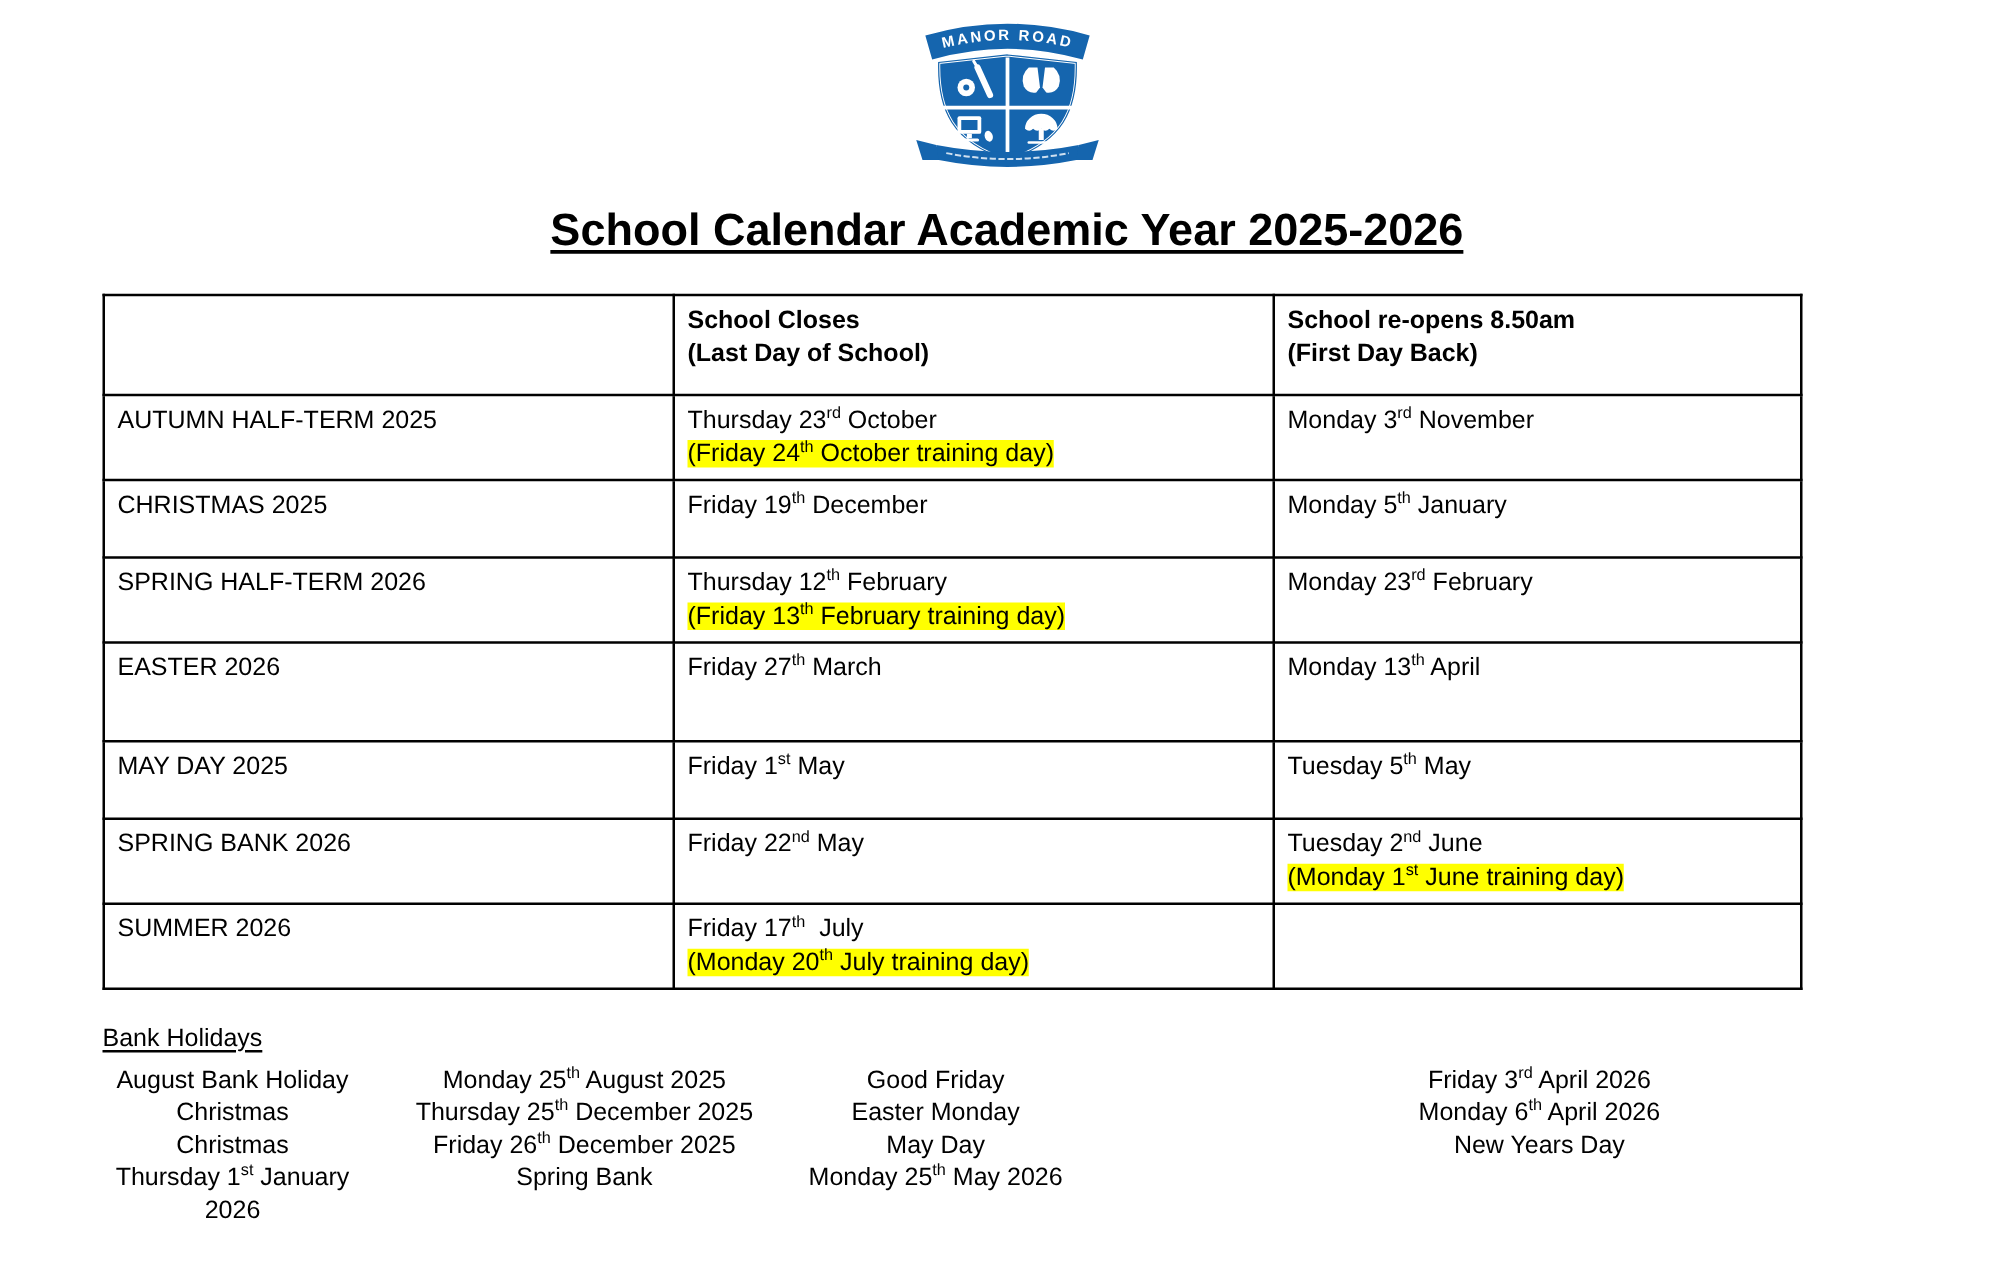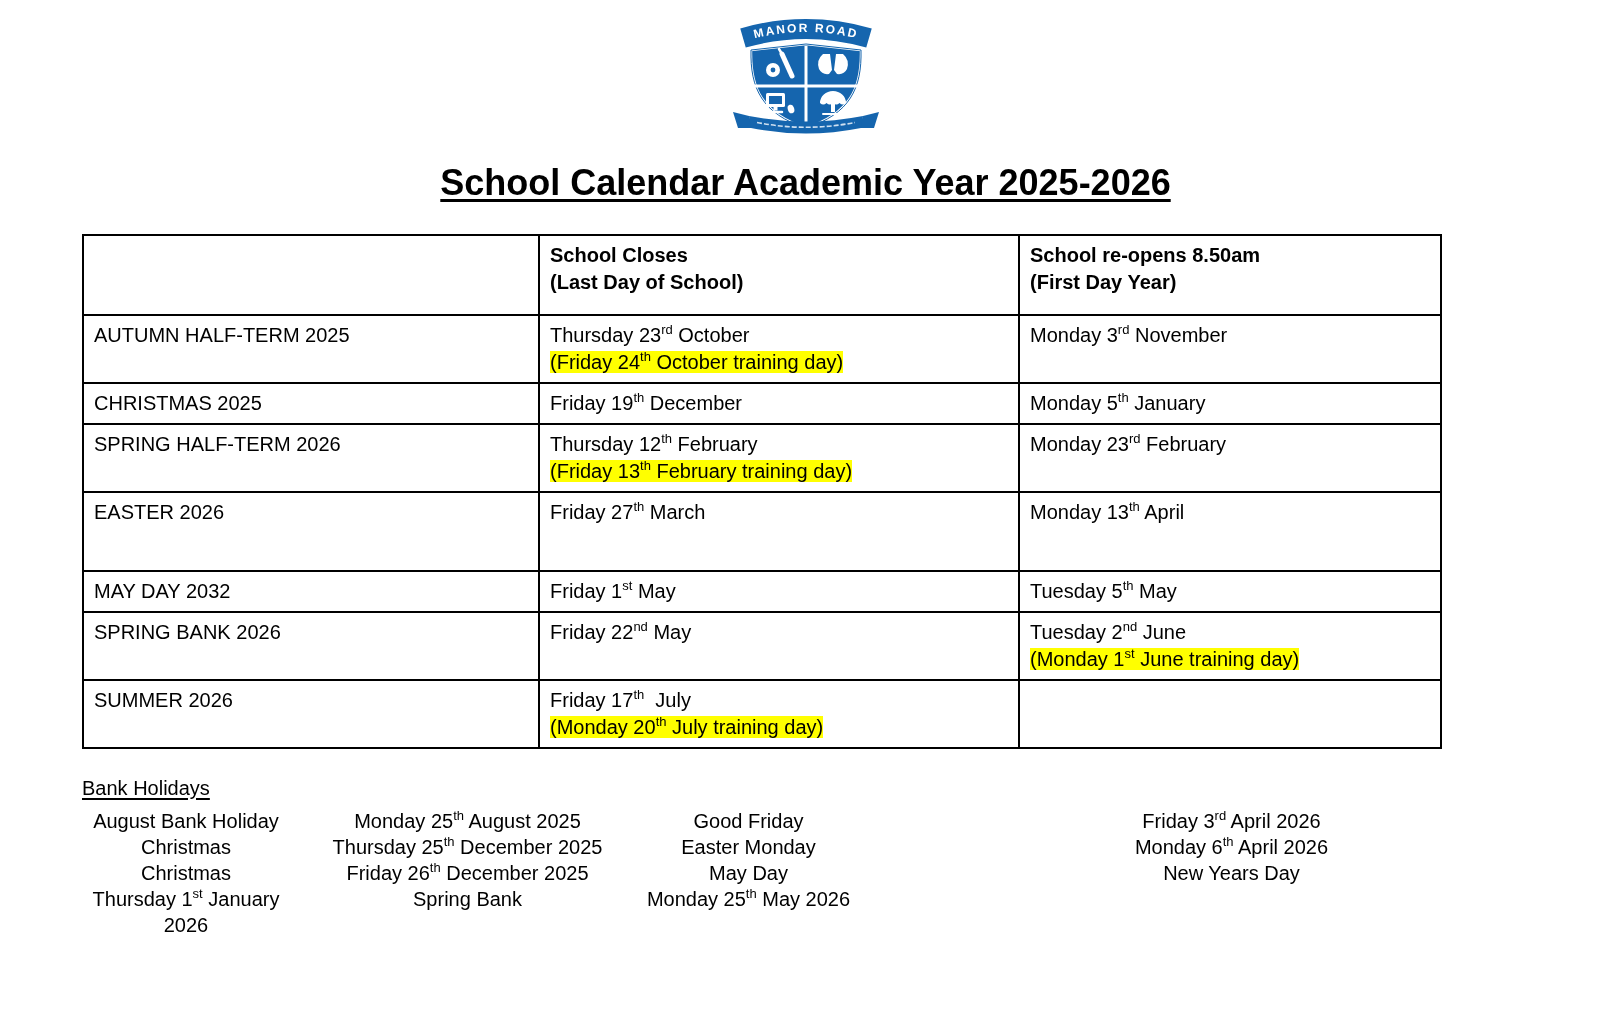--- a/index.html
+++ b/index.html
@@ -30,21 +30,21 @@
   table.term-table col.c3 { width:422px; }
   table.term-table th, table.term-table td {
     border:2px solid #000;
     vertical-align:top;
     text-align:left;
     padding:6px 10px;
     font-size:20px;
     font-weight:normal;
   }
   table.term-table thead th { font-weight:bold; height:66px; line-height:27px; }
-  table.term-table tbody tr { height:41px; }
+  table.term-table tbody tr { height:62px; }
   table.term-table tbody tr:nth-child(4) { height:79px; }
   table.term-table tbody tr:nth-child(8) { height:57px; }
   .term-label, .line { white-space:pre-wrap; line-height:27px; }
   table.term-table tbody tr:nth-child(4) .line + .line { margin-top:9px; }
   sup { font-size:13px; line-height:0; vertical-align:super; }
   .hl { background:#ffff00; }
   .bank { margin:28px 0 0 82px; }
   .bank-heading {
     font-size:20px;
     font-weight:normal;
@@ -125,21 +125,21 @@
     </colgroup>
   <thead>
     <tr>
       <th></th>
       <th>
         <div>School Closes</div>
         <div>(Last Day of School)</div>
       </th>
       <th>
         <div>School re-opens 8.50am</div>
-        <div>(First Day Year)</div>
+        <div>(First Day Back)</div>
       </th>
     </tr>
   </thead>
   <tbody>
       <tr>
         <td><span class="term-label">AUTUMN HALF-TERM 2025</span></td>
         <td>
           <div class="line"><span>Thursday 23<sup>rd</sup> October</span></div>
           <div class="line"><span class="hl">(Friday 24<sup>th</sup> October training day)</span></div>
         </td>
@@ -169,21 +169,21 @@
       <tr>
         <td><span class="term-label">EASTER 2026</span></td>
         <td>
           <div class="line"><span>Friday 27<sup>th</sup> March</span></div>
         </td>
         <td>
           <div class="line"><span>Monday 13<sup>th</sup> April</span></div>
         </td>
       </tr>
       <tr>
-        <td><span class="term-label">MAY DAY 2032</span></td>
+        <td><span class="term-label">MAY DAY 2025</span></td>
         <td>
           <div class="line"><span>Friday 1<sup>st</sup> May</span></div>
         </td>
         <td>
           <div class="line"><span>Tuesday 5<sup>th</sup> May</span></div>
         </td>
       </tr>
       <tr>
         <td><span class="term-label">SPRING BANK 2026</span></td>
         <td>

